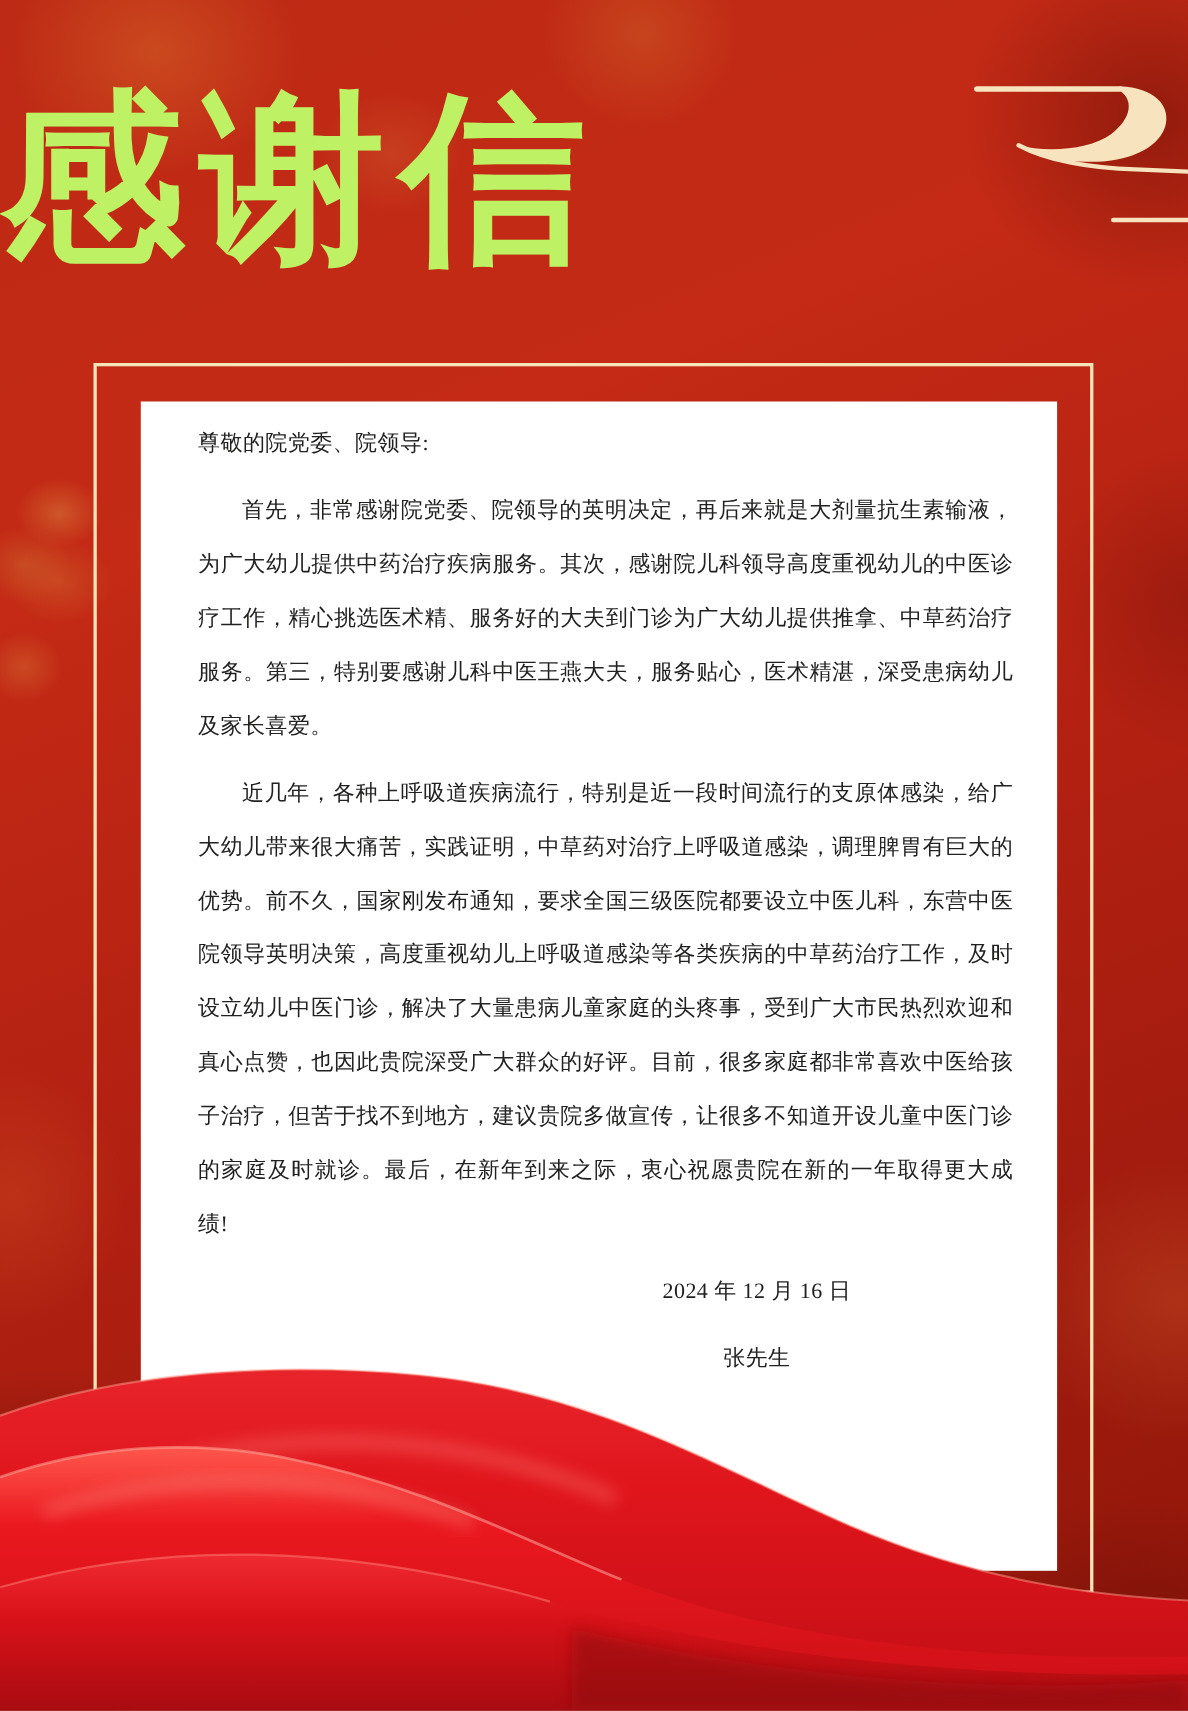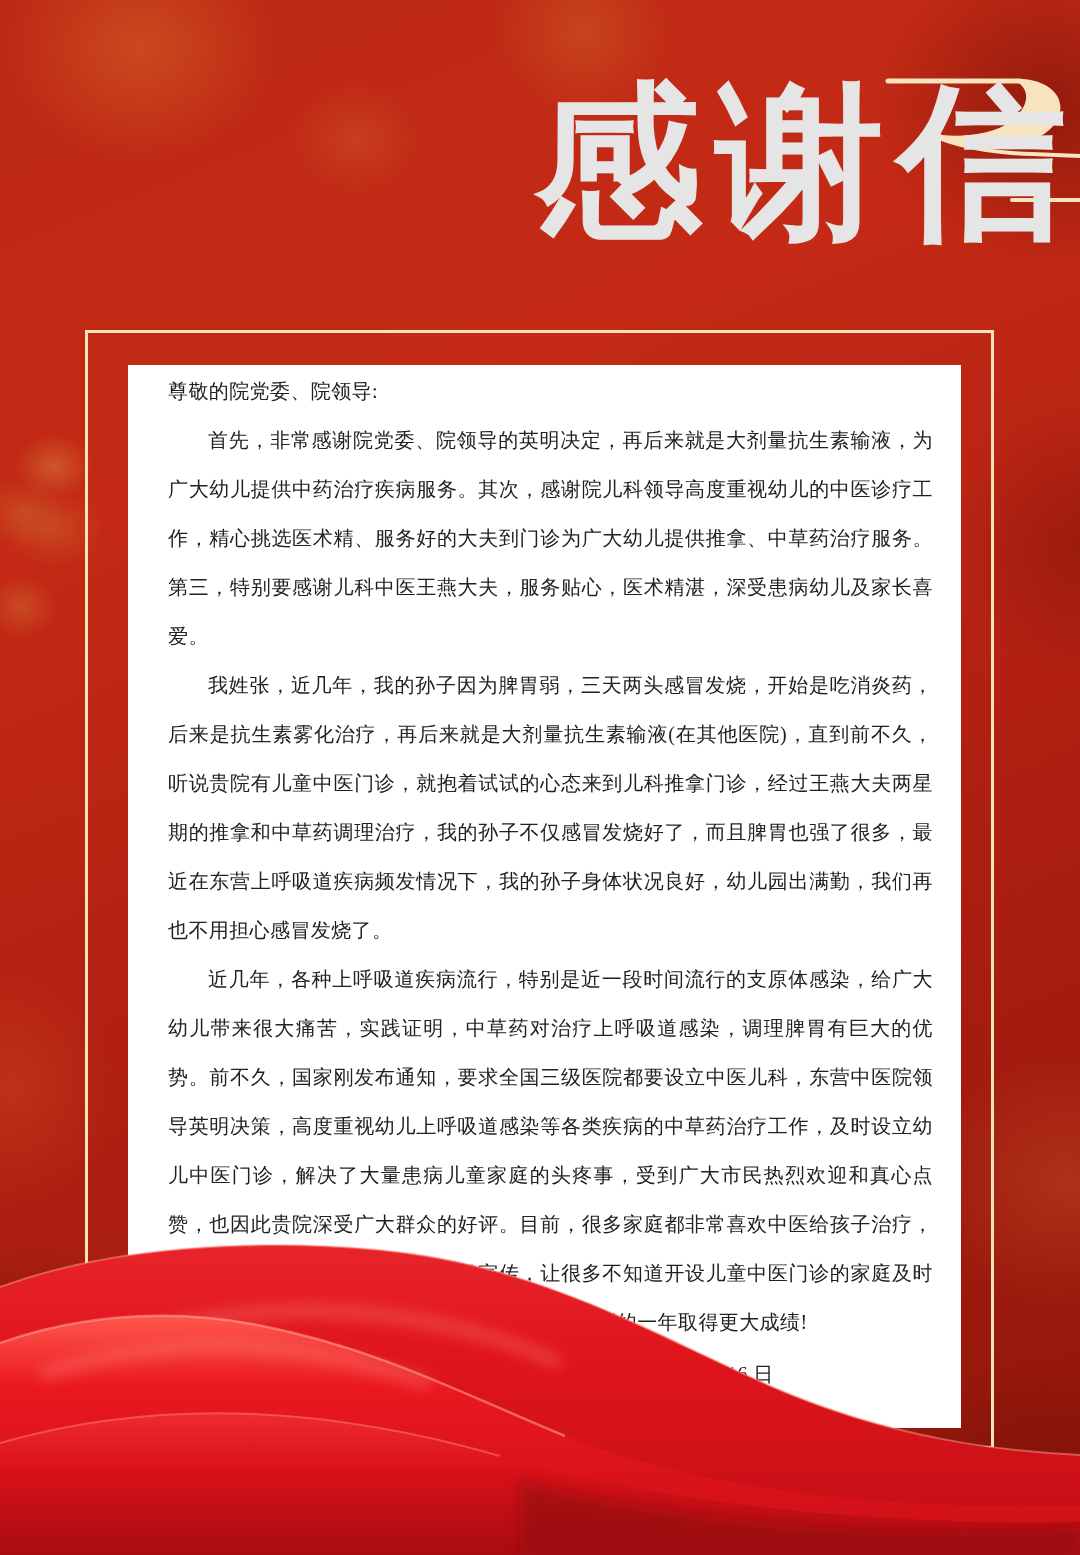--- a/index.html
+++ b/index.html
@@ -30,27 +30,27 @@
       radial-gradient(280px 260px at 3% 92%,  rgba(66,8,4,.50),     rgba(66,8,4,0) 72%),
       radial-gradient(230px 210px at 96% 97%, rgba(90,10,6,.40),    rgba(90,10,6,0) 72%),
       linear-gradient(158deg, #bd2a15 0%, #c42a15 28%, #b42112 52%, #a01b0e 78%, #901609 100%);
   }
 
   
   .title {
     position: absolute;
     top: 62px; left: 0; right: 0;
     margin: 0;
-    text-align: right;
+    text-align: left;
     font-family: "Liberation Sans", "DejaVu Sans", sans-serif;
     font-weight: 900;
     font-size: 168px;
     line-height: 1.2;
     letter-spacing: 14px;
-    color: #e5e5e5;
+    color: #bef264;
   }
 
   
   .cloud { position: absolute; top: 58px; right: 0; width: 220px; height: 160px; }
 
   
   .frame {
     position: absolute;
     left: 85px; top: 330px;
     width: 909px; height: 1119px;
@@ -65,21 +65,21 @@
     width: 833px; height: 1063px;
     background: #ffffff;
     box-sizing: border-box;
     padding: 2px 28px 0 40px;
     color: #222120;
     font-size: 20px;
     line-height: 49px;
     letter-spacing: 0.4px;
     text-align: justify;
   }
-  .card p { margin: 0; }
+  .card p { margin: 12px; }
   .para { text-indent: 2em; }
   .sign { width: 300px; margin-left: 370px; margin-top: 3px; text-align: center; }
   .sign p { line-height: 49px; }
 
   
   .ribbon { position: absolute; left: 0; top: 1225px; width: 1080px; height: 330px; }
 </style>
 </head>
 <body>
 
@@ -99,21 +99,20 @@
              C169,50 172,31 155,23 Z" fill="#f7e3bd"></path>
   </svg>
 
   <h1 class="title">感谢信</h1>
 
   <div class="frame"></div>
 
   <div class="card">
     <p class="salutation">尊敬的院党委、院领导:</p>
     <p class="para">首先，非常感谢院党委、院领导的英明决定，再后来就是大剂量抗生素输液，为广大幼儿提供中药治疗疾病服务。其次，感谢院儿科领导高度重视幼儿的中医诊疗工作，精心挑选医术精、服务好的大夫到门诊为广大幼儿提供推拿、中草药治疗服务。第三，特别要感谢儿科中医王燕大夫，服务贴心，医术精湛，深受患病幼儿及家长喜爱。</p>
-    <p class="para">我姓张，近几年，我的孙子因为脾胃弱，三天两头感冒发烧，开始是吃消炎药，后来是抗生素雾化治疗，再后来就是大剂量抗生素输液(在其他医院)，直到前不久，听说贵院有儿童中医门诊，就抱着试试的心态来到儿科推拿门诊，经过王燕大夫两星期的推拿和中草药调理治疗，我的孙子不仅感冒发烧好了，而且脾胃也强了很多，最近在东营上呼吸道疾病频发情况下，我的孙子身体状况良好，幼儿园出满勤，我们再也不用担心感冒发烧了。</p>
     <p class="para">近几年，各种上呼吸道疾病流行，特别是近一段时间流行的支原体感染，给广大幼儿带来很大痛苦，实践证明，中草药对治疗上呼吸道感染，调理脾胃有巨大的优势。前不久，国家刚发布通知，要求全国三级医院都要设立中医儿科，东营中医院领导英明决策，高度重视幼儿上呼吸道感染等各类疾病的中草药治疗工作，及时设立幼儿中医门诊，解决了大量患病儿童家庭的头疼事，受到广大市民热烈欢迎和真心点赞，也因此贵院深受广大群众的好评。目前，很多家庭都非常喜欢中医给孩子治疗，但苦于找不到地方，建议贵院多做宣传，让很多不知道开设儿童中医门诊的家庭及时就诊。最后，在新年到来之际，衷心祝愿贵院在新的一年取得更大成绩!</p>
     <div class="sign">
       <p>2024 年 12 月 16 日</p>
       <p>张先生</p>
     </div>
   </div>
 
   <svg class="ribbon" viewBox="0 0 1080 330" preserveAspectRatio="none" aria-hidden="true">
     <defs>
       <linearGradient id="g1" x1="0" y1="0" x2="0" y2="1">

